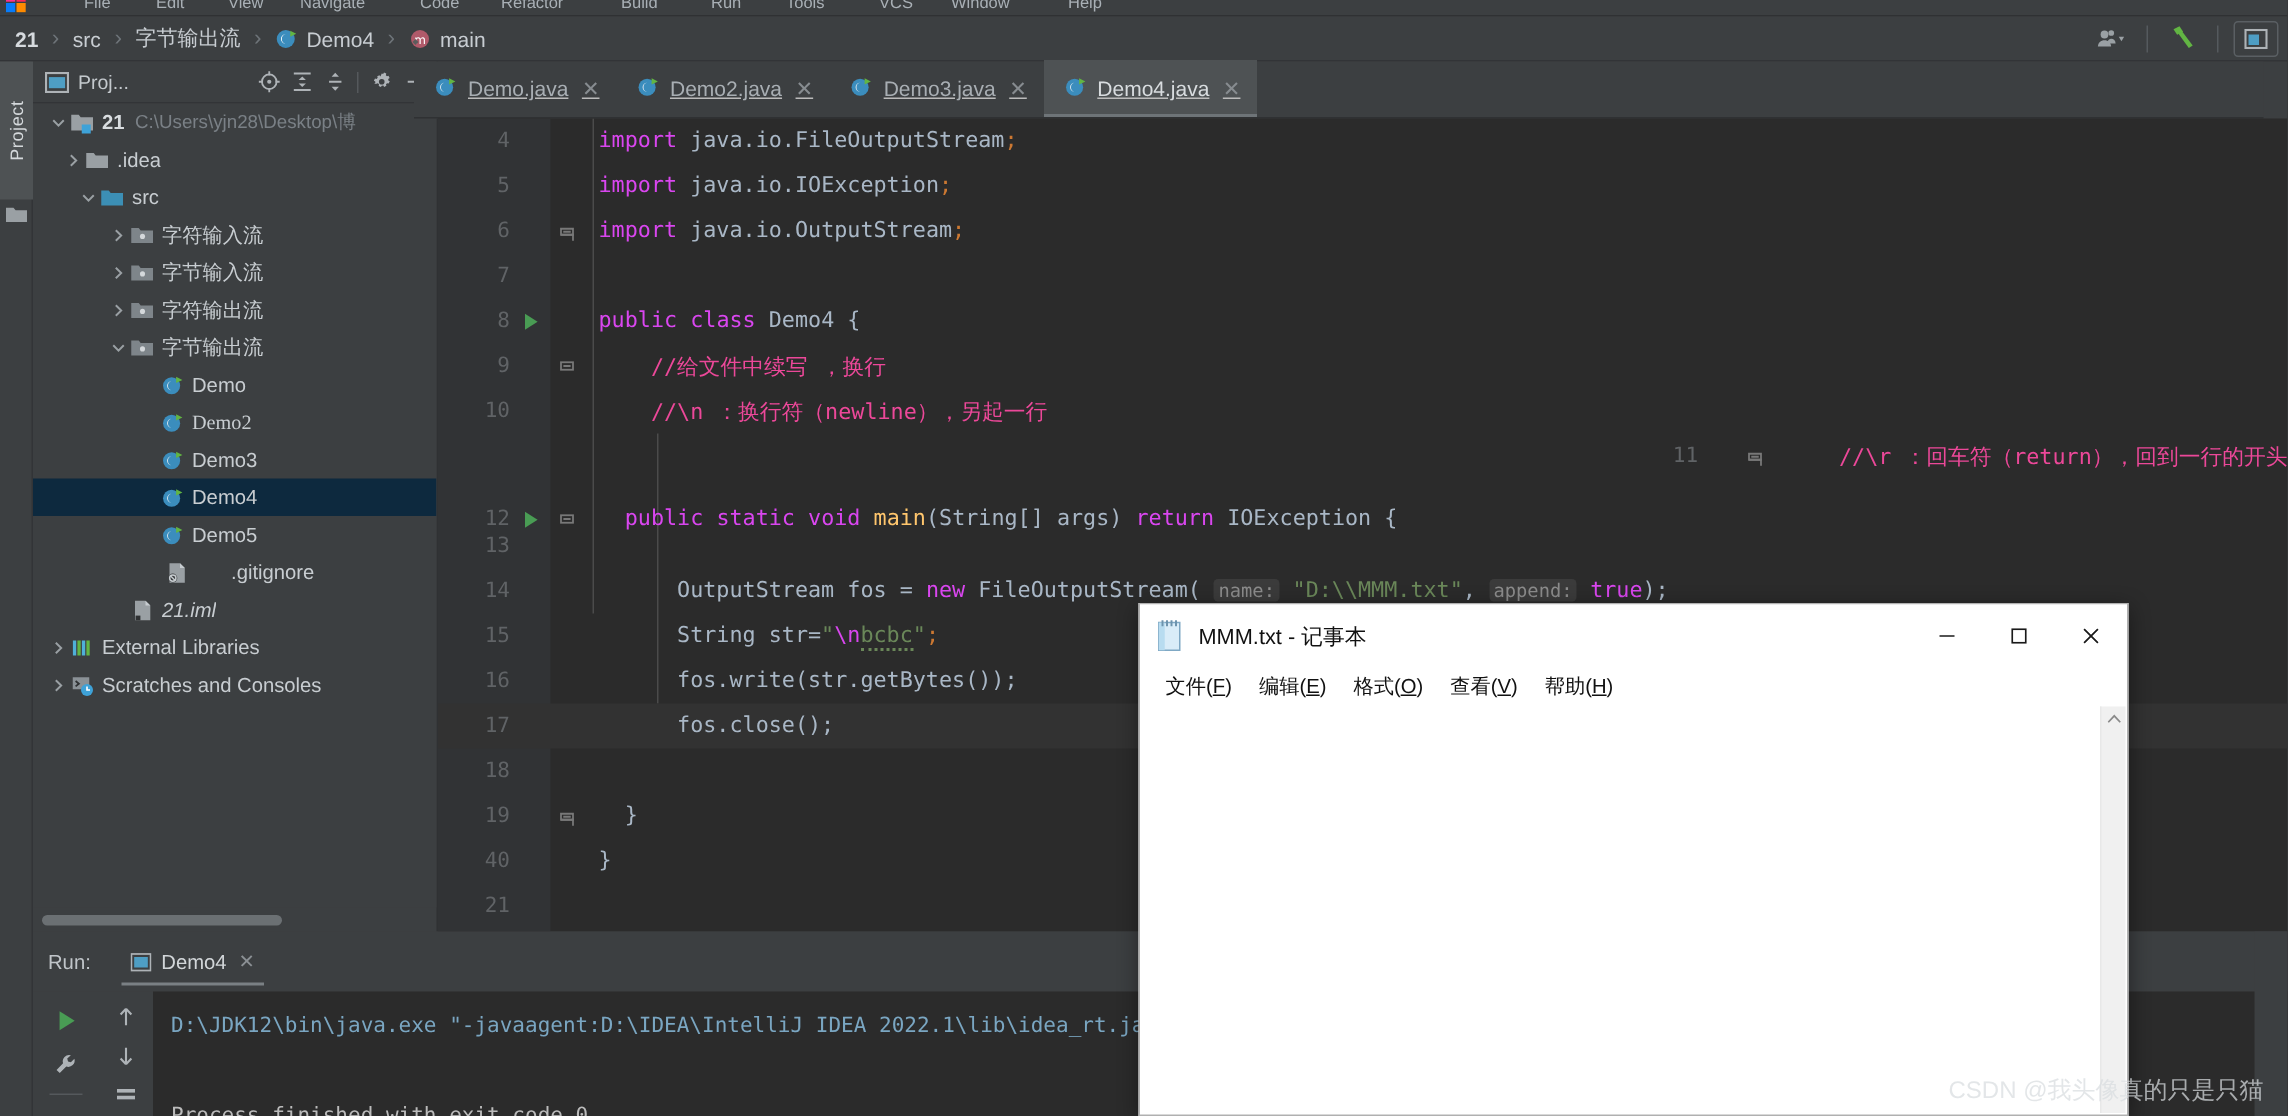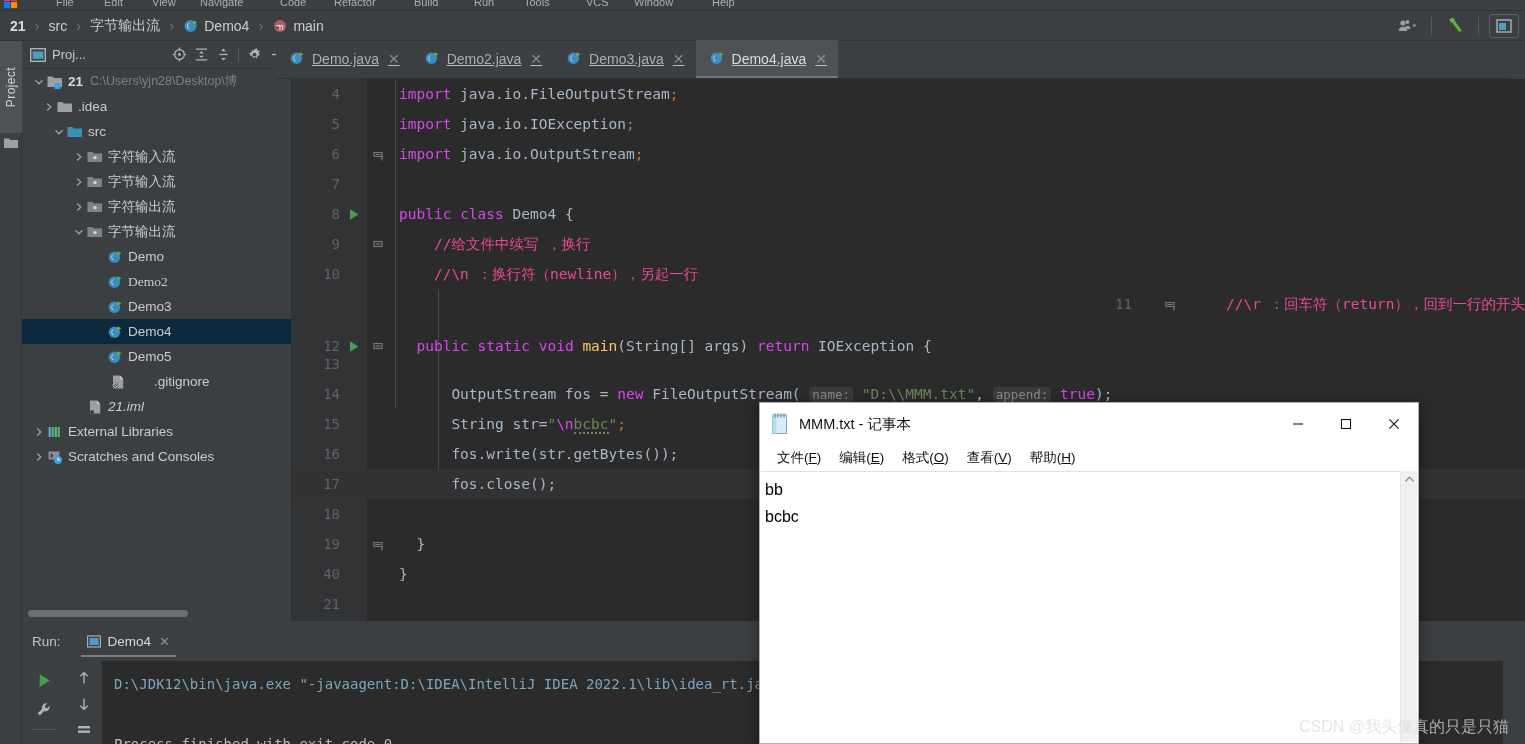--- a/index.html
+++ b/index.html
@@ -873,24 +873,20 @@
         </div>
       </div>
     </div>
     <div class="np-menu">
       <span class="np-mi"><span>文件(</span><u>F</u><span>)</span></span>
       <span class="np-mi"><span>编辑(</span><u>E</u><span>)</span></span>
       <span class="np-mi"><span>格式(</span><u>O</u><span>)</span></span>
       <span class="np-mi"><span>查看(</span><u>V</u><span>)</span></span>
       <span class="np-mi"><span>帮助(</span><u>H</u><span>)</span></span>
     </div>
-    <div class="np-text">
-      <div class="np-line">bb</div>
-      <div class="np-line">bcbc</div>
-    </div>
     <div class="np-scroll">
       <div class="np-arrow">
         <svg width="9" height="7" viewBox="0 0 9 7">
             <path d="M0.5 5.5L4.5 1.2 8.5 5.5" stroke="#8a8a8a" stroke-width="1.2" fill="none"></path>
           </svg>
       </div>
     </div>
   </div>
 
   <div class="watermark">CSDN @我头像真的只是只猫</div>

